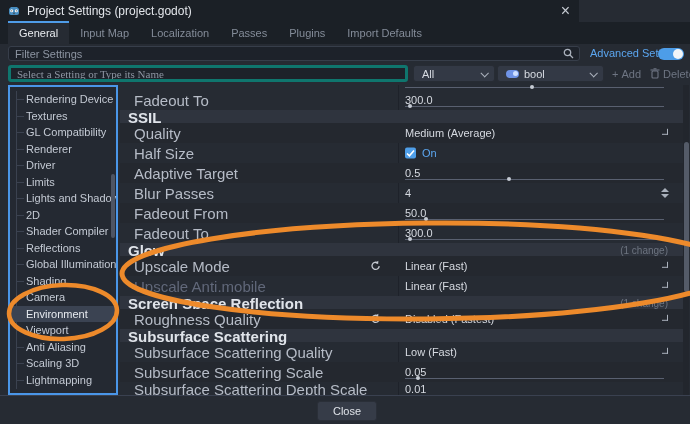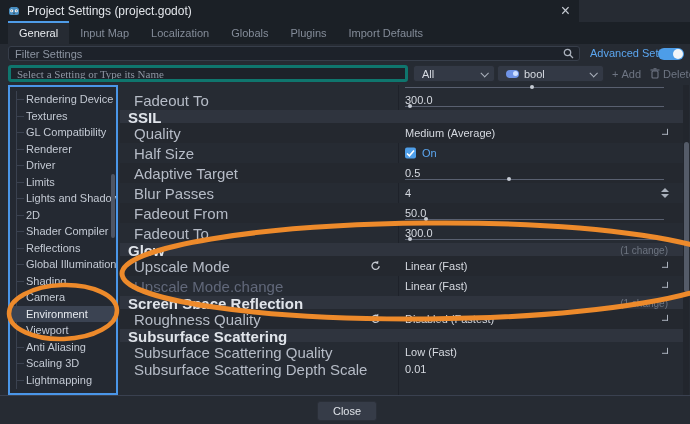--- a/index.html
+++ b/index.html
@@ -100,21 +100,21 @@
       <rect x="6.4" y="8.6" width="1.2" height="1.6" fill="#414042"></rect>
     </svg>
     <span class="win-title">Project Settings (project.godot)</span>
     <span class="win-close">×</span>
   </div>
 
   <div class="tabbar">
       <div class="tab active">General</div>
       <div class="tab">Input Map</div>
       <div class="tab">Localization</div>
-      <div class="tab">Globals</div>
+      <div class="tab">Passes</div>
       <div class="tab">Plugins</div>
       <div class="tab">Import Defaults</div>
     </div>
 
   <div class="toolbar1">
     <input class="filter-input" placeholder="Filter Settings" style="">
     <svg class="search-ico" width="11" height="11" viewBox="0 0 11 11">
       <circle cx="4.5" cy="4.5" r="3.2" fill="none" stroke="#aab1bc" stroke-width="1.3"></circle>
       <line x1="7" y1="7" x2="10" y2="10" stroke="#aab1bc" stroke-width="1.3"></line>
     </svg>
@@ -242,21 +242,21 @@
         <div class="srow alt" style="height: 20px;">
           <span class="lbl">Upscale Mode</span>
           <span class="revert"><svg width="11" height="11" viewBox="0 0 11 11">
               <path d="M9.2 6.1 A3.6 3.6 0 1 1 7.8 3.0" fill="none" stroke="#c6cbd3" stroke-width="1.3"></path>
               <path d="M8.3 0.7 L8.1 3.9 L5.1 3.1 Z" fill="#c6cbd3"></path>
             </svg></span>
           <span class="val">Linear (Fast)</span>
           <span class="chev rchev"></span>
         </div>
         <div class="srow" style="height: 20px;">
-          <span class="lbl dim">Upscale Mode.change</span>
+          <span class="lbl dim">Upscale Anti.mobile</span>
           <span class="val">Linear (Fast)</span>
           <span class="chev rchev"></span>
         </div>
         <div class="srow header" style="height: 13px;">
           <span class="lbl">Screen Space Reflection</span>
           <span class="change">(1 change)</span>
         </div>
         <div class="srow alt" style="height: 20px;">
           <span class="lbl">Roughness Quality</span>
           <span class="revert"><svg width="11" height="11" viewBox="0 0 11 11">
@@ -267,20 +267,27 @@
           <span class="chev rchev"></span>
         </div>
         <div class="srow header" style="height: 13px;">
           <span class="lbl">Subsurface Scattering</span>
         </div>
         <div class="srow" style="height: 20px;">
           <span class="lbl">Subsurface Scattering Quality</span>
           <span class="val">Low (Fast)</span>
           <span class="chev rchev"></span>
         </div>
+        <div class="srow alt" style="height: 20px;">
+          <span class="lbl">Subsurface Scattering Scale</span>
+          <span class="val">0.05</span>
+          <div class="strack">
+            <div class="shandle" style="left:5%"></div>
+          </div>
+        </div>
         <div class="srow" style="height: 13px;">
           <span class="lbl">Subsurface Scattering Depth Scale</span>
           <span class="val">0.01</span>
         </div>
       </div>
     <div class="main-scroll-track"></div>
     <div class="main-scroll-thumb"></div>
   </div>
 
   <div class="footer">

